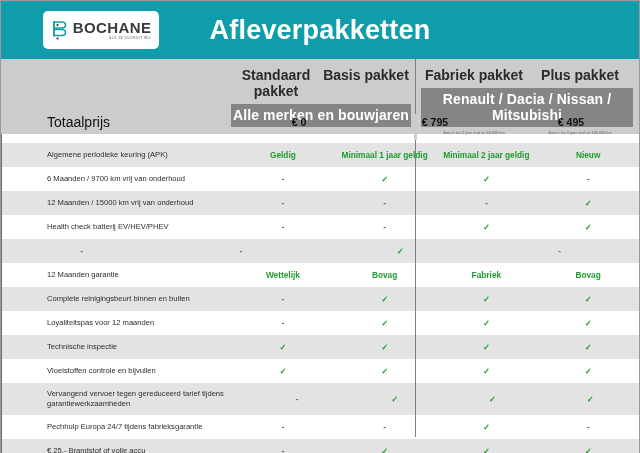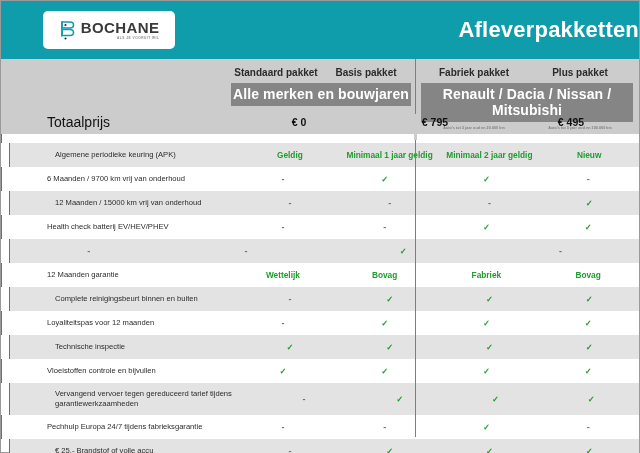--- a/index.html
+++ b/index.html
@@ -18,55 +18,55 @@
 
   
   .header{
     position:relative;
     height:58px;
     background:#0f9dab;
     display:flex;align-items:center;
   }
   .logo-box{
     margin-left:42px;
-    width:132px;height:38px;
+    width:116px;height:38px;
     background:#ffffff;
     border-radius:5px;
     display:flex;align-items:center;justify-content:center;
     gap:5px;
   }
   .logo-mark{width:17px;height:24px;flex:0 0 auto;}
   .logo-text-wrap{display:flex;flex-direction:column;align-items:flex-end;line-height:1;}
   .logo-word{
     font-size:15px;font-weight:bold;letter-spacing:.4px;color:#3a3a3a;
     font-family:"Liberation Sans", sans-serif;
   }
   .logo-tag{
     font-size:3.2px;font-weight:bold;letter-spacing:.5px;color:#8d8d8d;
     margin-top:2px;
   }
   .title{
-    position:absolute;left:0;right:0;text-align:right;
-    font-size:22px;font-weight:bold;color:#ffffff;letter-spacing:.2px;
+    position:absolute;left:0;right:0;text-align:center;
+    font-size:27px;font-weight:bold;color:#ffffff;letter-spacing:.2px;
     pointer-events:none;
   }
 
   
   .headband{
     position:relative;
     background:#cccccc;
     height:75px;
   }
   .grp{position:absolute;top:0;}
   .grp-left{left:230px;width:180px;}
   .grp-right{left:420px;width:212px;}
   .grp-names{display:flex;margin-top:8px;}
   .grp-names > div{
     flex:1;text-align:center;
-    font-size:10px;font-weight:bold;color:#2b2b2b;
+    font-size:14px;font-weight:bold;color:#2b2b2b;
   }
   .pill{
     margin-top:5px;
     background:#858585;
     color:#ffffff;
     font-size:14px;font-weight:bold;
     text-align:center;
     padding:3px 0 4px;
     letter-spacing:.1px;
   }
@@ -106,21 +106,21 @@
   }
 
   
   .table{position:relative;}
   .row{
     display:flex;align-items:center;
     min-height:24px;
     border-left:1.5px solid #6f6f6f;
     box-sizing:border-box;
   }
-  .row.alt{background:#e3e3e3;margin-left:8px;}
+  .row.alt{background:#e3e3e3;}
   .row.white{background:#ffffff;}
   .feat{
     width:230px;box-sizing:border-box;
     padding-left:45px;
     font-size:7.6px;color:#2c2c2c;line-height:1.35;
   }
   .cells{flex:1;display:flex;align-self:stretch;align-items:center;}
   .cells > div{
     flex:1;text-align:center;
     font-size:8.3px;font-weight:bold;color:#1f9c2e;

